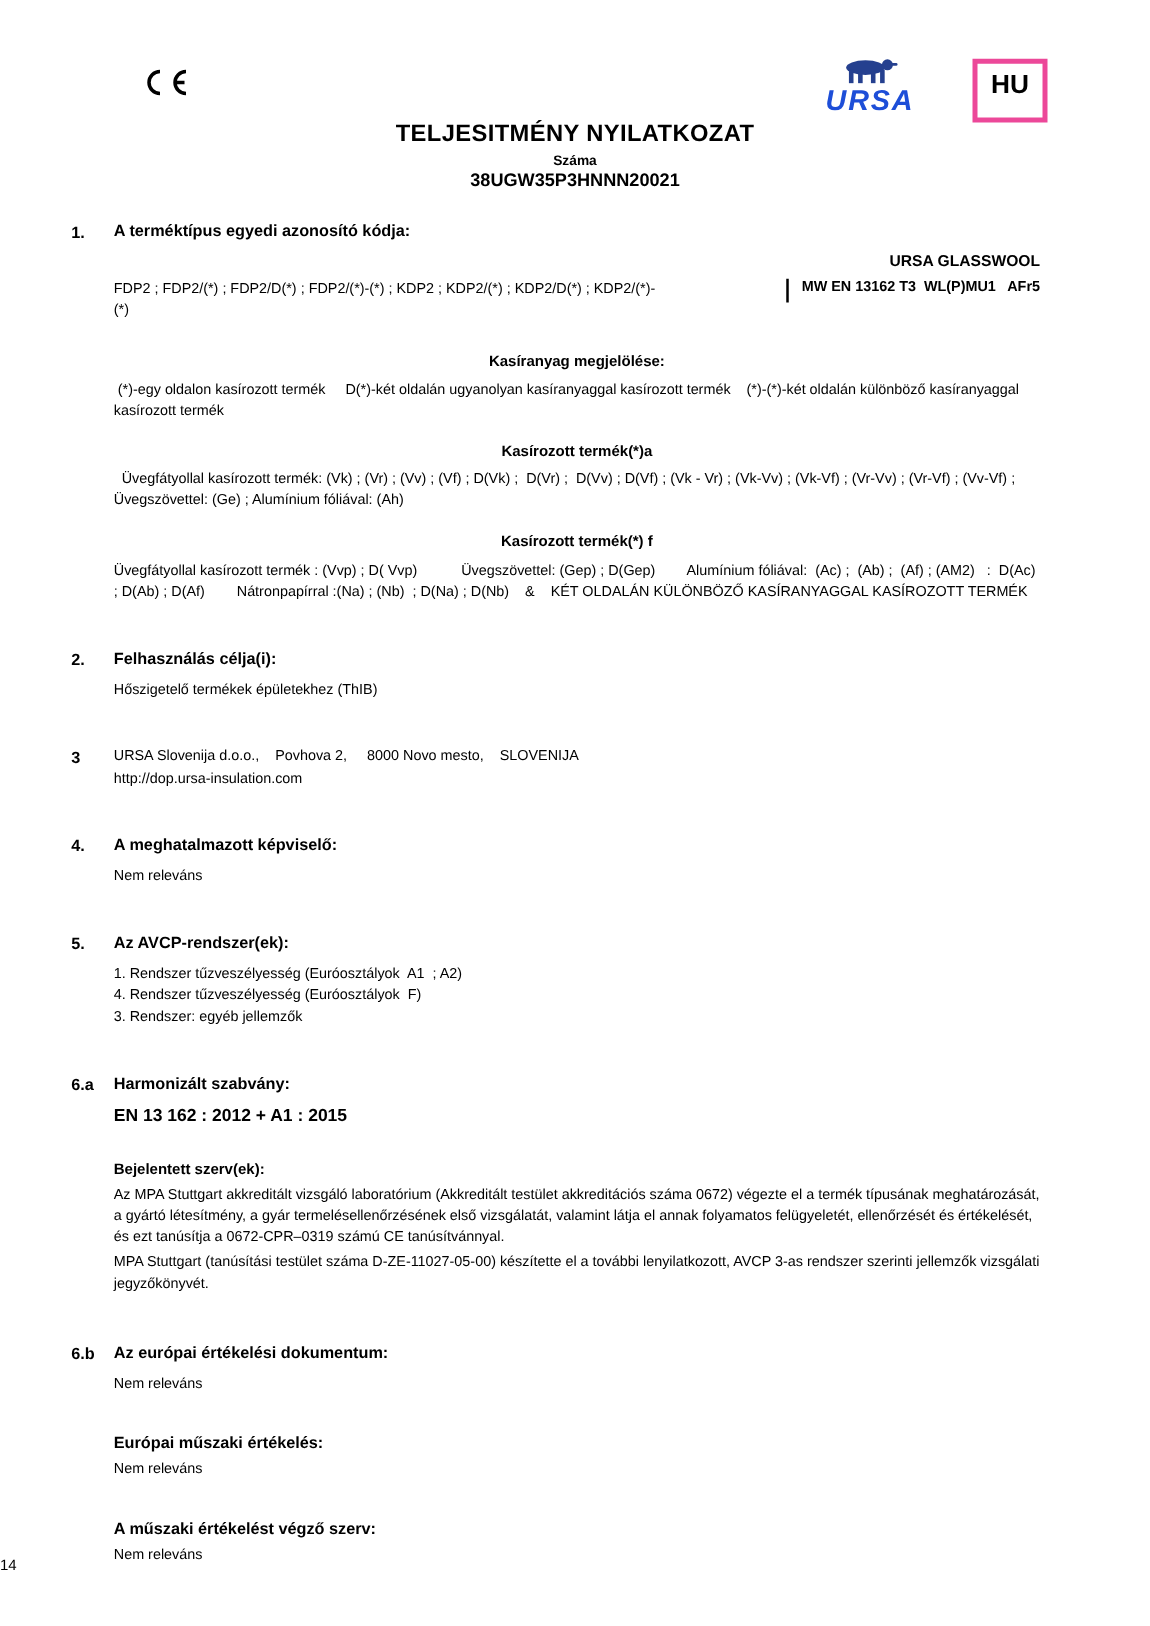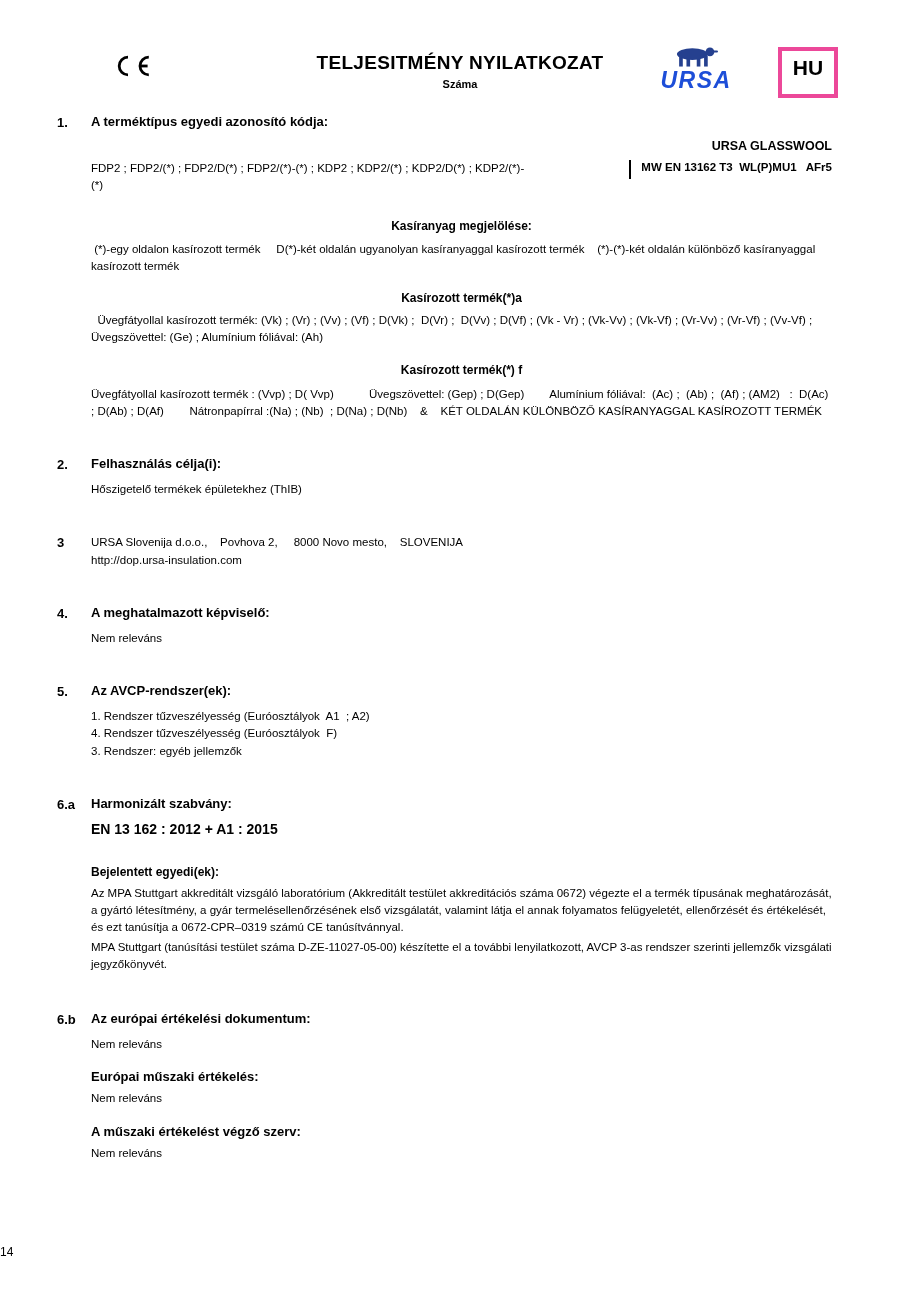--- a/index.html
+++ b/index.html
@@ -21,21 +21,21 @@
     display:block; color:#1d4ed8; font-weight:bold; font-style:italic;
     font-size:23px; letter-spacing:1.5px; line-height:1; margin-top:1px;
   }
   .hu-box {
     position:absolute; left:778px; top:47px; width:60px; height:51px;
     border:4px solid #ec4899; text-align:center; font-weight:bold; font-size:21px;
     padding-top:5px;
   }
 
   
-  .content { padding-top:52px; }
+  .content { padding-top:97px; }
   .doc-title { text-align:center; font-size:19px; font-weight:bold; letter-spacing:0.3px; }
   .doc-number-label { text-align:center; font-size:11px; font-weight:bold; margin-top:4px; }
   .doc-number { text-align:center; font-size:14.5px; font-weight:bold; margin-top:2px; }
 
   
   .sec { display:grid; grid-template-columns:34px 1fr; margin:36px 88px 0 57px; }
   .sec.first { margin-top:24px; }
   .sec-num { font-weight:bold; font-size:13px; padding-top:1px; }
   .sec-heading { font-size:13px; font-weight:bold; margin-bottom:10px; }
   .body-text { font-size:11.5px; line-height:1.5; }
@@ -51,21 +51,21 @@
   }
   .center-h { text-align:center; font-weight:bold; font-size:12px; }
   .h-facing { margin:24px 0 8px; }
   .h-faced-a { margin:16px 0 7px;text-align:center; }
   .h-faced-f { margin:16px 0 9px; }
 
   
   .standard { font-size:14px; font-weight:bold; margin-top:10px; }
   .sub-heading { font-size:12px; font-weight:bold; margin:28px 0 6px; }
   .sub-body { font-size:11.5px; line-height:1.5; margin-bottom:2px; }
-  .gap-lg { margin-top:16px; }
+  .gap-lg { margin-top:30px; }
 
   .page-number {
     position:absolute; bottom:42px; left:0; width:100%;
     text-align:left; font-size:12px;
   }
 </style>
 </head>
 <body>
 
 <div class="page">
@@ -90,20 +90,21 @@
     </svg>
     <span class="ursa-text">URSA</span>
   </div>
 
   <div class="hu-box">HU</div>
 
   <div class="content">
 
     <div class="doc-title">TELJESITMÉNY NYILATKOZAT</div>
     <div class="doc-number-label">Száma</div>
+    <div class="doc-number">38UGW35P3HNNN20021</div>
 
     <section class="sec first">
       <div class="sec-num">1.</div>
       <div class="sec-body">
         <div class="sec-heading">A terméktípus egyedi azonosító kódja:</div>
         <div class="product-name">URSA GLASSWOOL</div>
         <div class="codes-row">
           <div class="codes pre">FDP2 ; FDP2/(*) ; FDP2/D(*) ; FDP2/(*)-(*) ; KDP2 ; KDP2/(*) ; KDP2/D(*) ; KDP2/(*)-(*)</div>
           <div class="spec pre">MW EN 13162 T3  WL(P)MU1   AFr5</div>
         </div>
@@ -148,21 +149,21 @@
         <p class="body-text pre">4. Rendszer tűzveszélyesség (Euróosztályok  F)</p>
         <p class="body-text">3. Rendszer: egyéb jellemzők</p>
       </div>
     </section>
 
     <section class="sec">
       <div class="sec-num">6.a</div>
       <div class="sec-body">
         <div class="sec-heading" style="margin-bottom:0">Harmonizált szabvány:</div>
         <div class="standard">EN 13 162 : 2012 + A1 : 2015</div>
-        <div class="sub-heading">Bejelentett egyedi(ek):</div>
+        <div class="sub-heading">Bejelentett szerv(ek):</div>
         <p class="sub-body">Az MPA Stuttgart akkreditált vizsgáló laboratórium (Akkreditált testület akkreditációs száma 0672) végezte el a termék típusának meghatározását, a gyártó létesítmény, a gyár termelésellenőrzésének első vizsgálatát, valamint látja el annak folyamatos felügyeletét, ellenőrzését és értékelését, és ezt tanúsítja a 0672-CPR–0319  számú CE tanúsítvánnyal.</p>
         <p class="sub-body">MPA Stuttgart (tanúsítási testület száma D-ZE-11027-05-00) készítette el a további lenyilatkozott, AVCP 3-as rendszer szerinti jellemzők vizsgálati jegyzőkönyvét.</p>
       </div>
     </section>
 
     <section class="sec">
       <div class="sec-num">6.b</div>
       <div class="sec-body">
         <div class="sec-heading">Az európai értékelési dokumentum:</div>
         <p class="body-text">Nem releváns</p>

